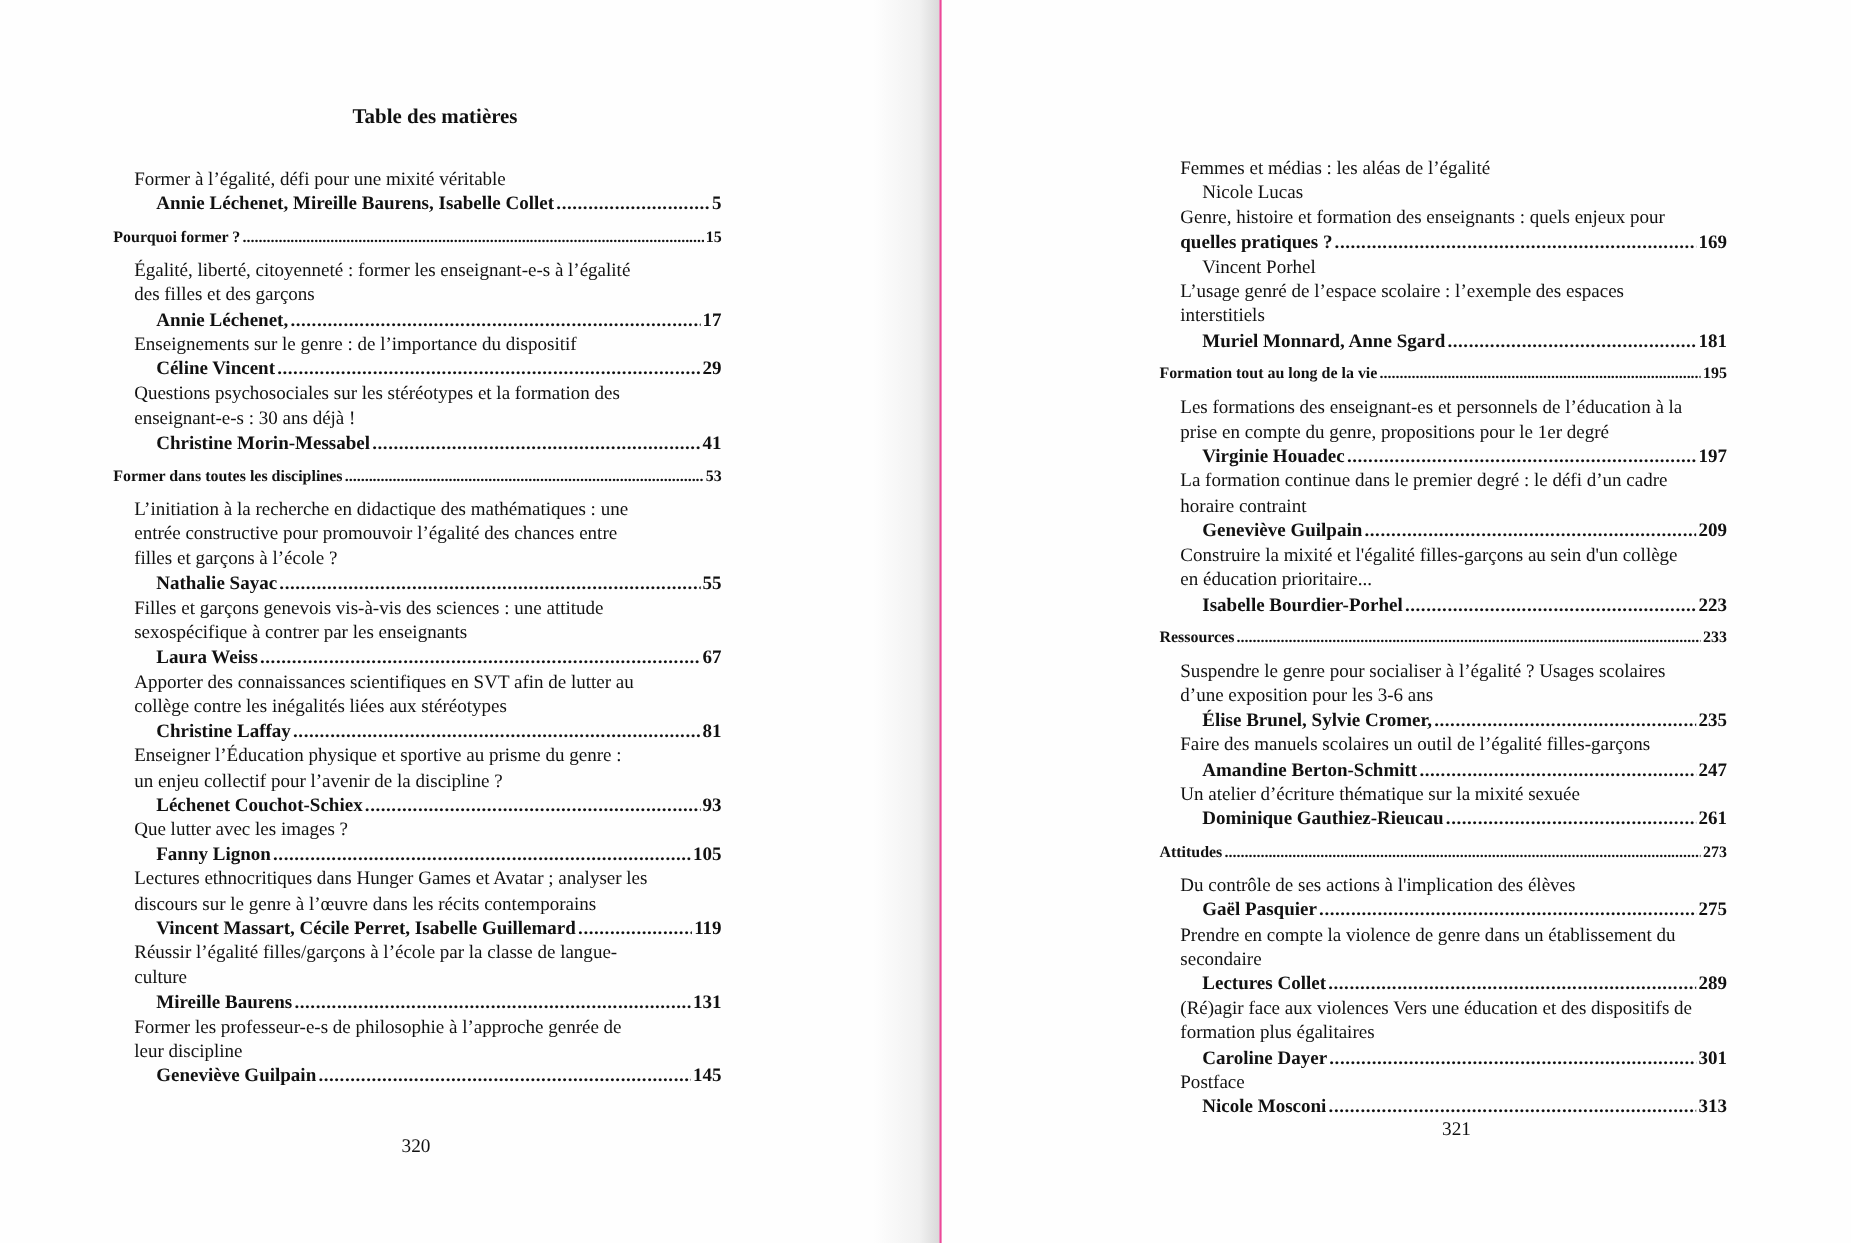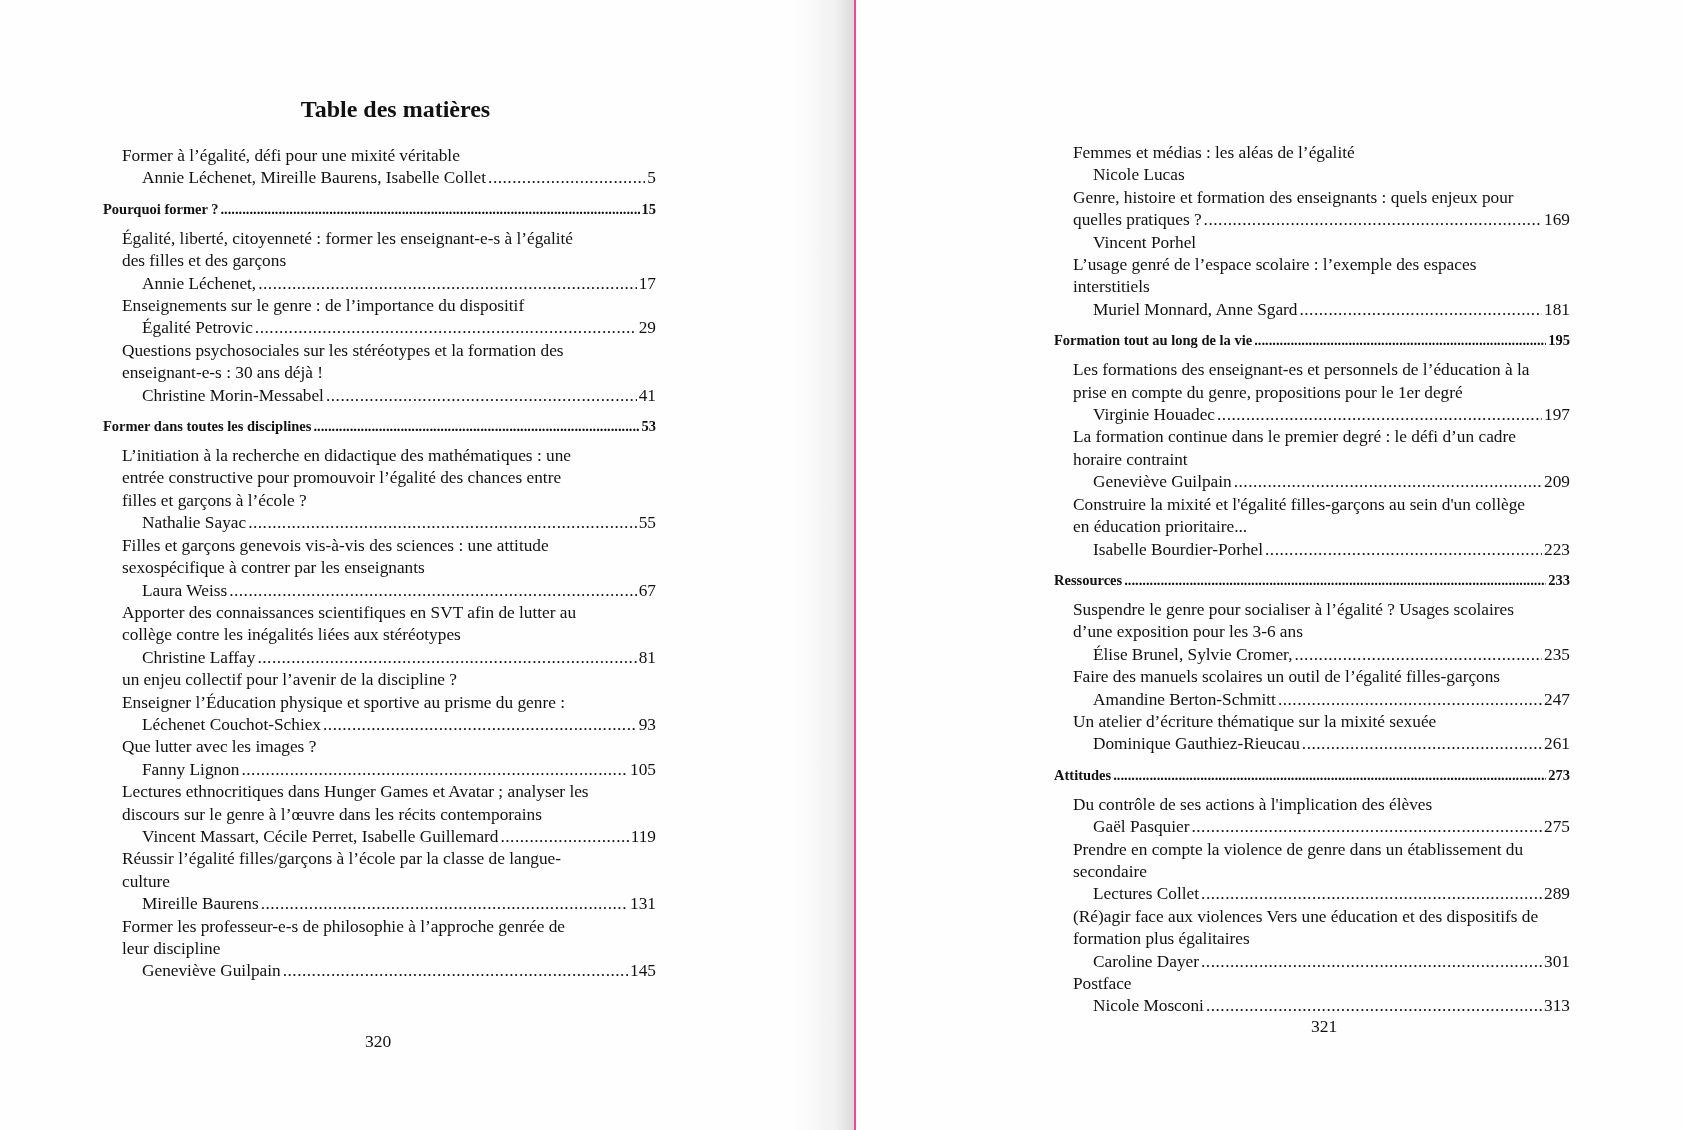--- a/index.html
+++ b/index.html
@@ -17,27 +17,27 @@
     content: ""; position: absolute; right: 0; top: 0; width: 60px; height: 100%;
     background: linear-gradient(to right, rgba(255,255,255,0) 0%, #f1f1f1 70%, #d9d9d9 100%);
   }
   .page-right { left: 854px; width: 829px; border-left: 2px solid #ec4899; }
 
   .content { position: absolute; }
   .page-left .content { left: 103px; top: 96px; width: 553px; }
   .page-right .content { left: 198px; top: 142px; width: 516px; }
 
   .toc-title {
-    font-weight: bold; font-size: 24px; text-align: center;
-    margin: 0 0 22px 0; padding-right: 0;
+    font-weight: bold; font-size: 19px; text-align: center;
+    margin: 0 0 34px 0; padding-right: 0;
     position: relative; left: 16px;
   }
   .entry { margin-left: 19px; font-size: 17.3px; line-height: 22.4px; }
   .entry-title { display: block; }
-  .line { display: flex; align-items: baseline; }
+  .line { display: flex; align-items: baseline; font-weight: bold; }
   .line .label { white-space: nowrap; }
   .line .dots {
     flex: 1; overflow: hidden; white-space: nowrap; margin: 0 2px;
   }
   .line .dots::after {
     content: "........................................................................................................................................................................................................................................";
     letter-spacing: 0.5px;
   }
   .line .pg { white-space: nowrap; }
   .author { padding-left: 20px; }
@@ -77,21 +77,21 @@
             <span class="entry-title">des filles et des garçons</span>
             <div class="line author">
               <span class="label">Annie Léchenet,</span>
               <span class="dots"></span>
               <span class="pg">17</span>
             </div>
           </div>
           <div class="entry">
             <span class="entry-title">Enseignements sur le genre :  de l’importance du dispositif</span>
             <div class="line author">
-              <span class="label">Égalité Petrovic</span>
+              <span class="label">Céline Vincent</span>
               <span class="dots"></span>
               <span class="pg">29</span>
             </div>
           </div>
           <div class="entry">
             <span class="entry-title">Questions psychosociales sur les stéréotypes  et la formation des</span>
             <span class="entry-title">enseignant-e-s : 30 ans déjà !</span>
             <div class="line author">
               <span class="label">Christine Morin-Messabel</span>
               <span class="dots"></span>
@@ -125,22 +125,22 @@
           <div class="entry">
             <span class="entry-title">Apporter des connaissances scientifiques en SVT  afin de lutter au</span>
             <span class="entry-title">collège  contre les inégalités liées aux stéréotypes</span>
             <div class="line author">
               <span class="label">Christine Laffay</span>
               <span class="dots"></span>
               <span class="pg">81</span>
             </div>
           </div>
           <div class="entry">
+            <span class="entry-title">Enseigner l’Éducation physique et sportive  au prisme du genre :</span>
             <span class="entry-title">un enjeu collectif pour l’avenir de la discipline ?</span>
-            <span class="entry-title">Enseigner l’Éducation physique et sportive  au prisme du genre :</span>
             <div class="line author">
               <span class="label">Léchenet Couchot-Schiex</span>
               <span class="dots"></span>
               <span class="pg">93</span>
             </div>
           </div>
           <div class="entry">
             <span class="entry-title">Que lutter avec les images ?</span>
             <div class="line author">
               <span class="label">Fanny Lignon</span>

